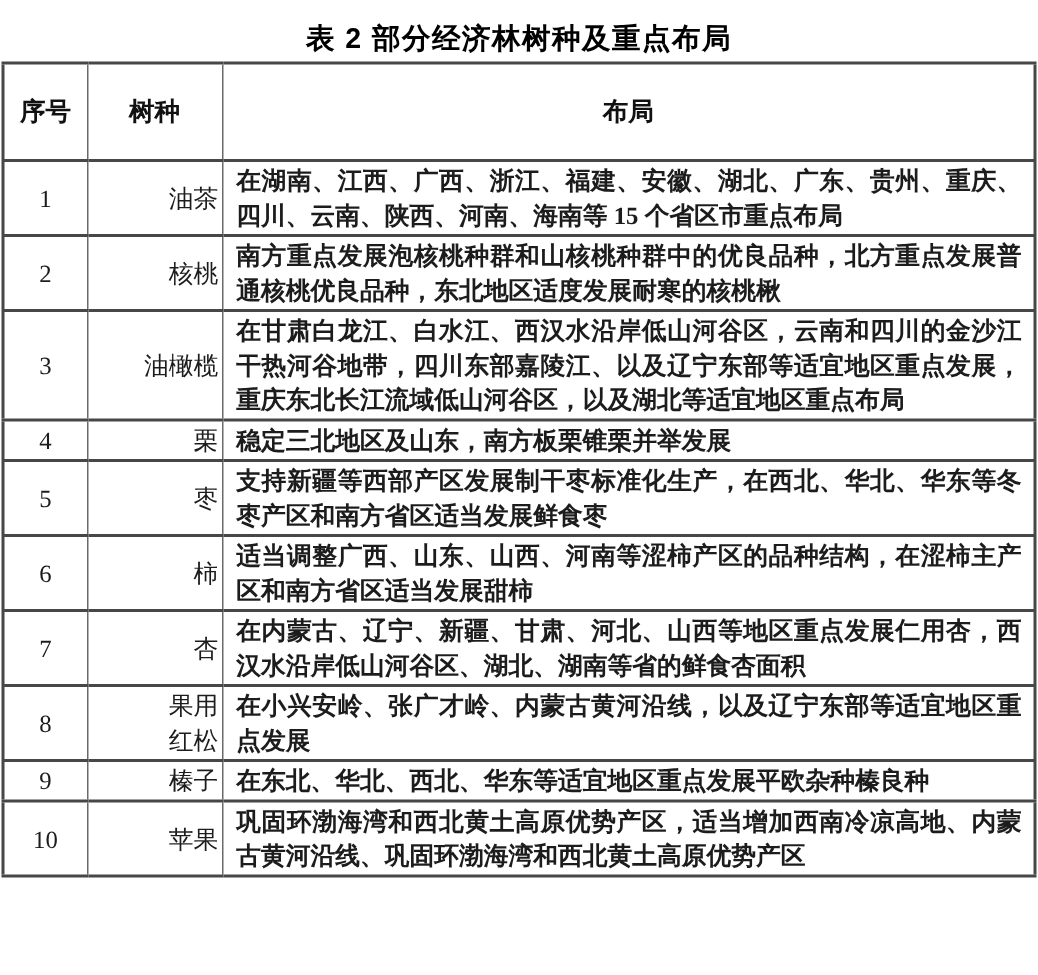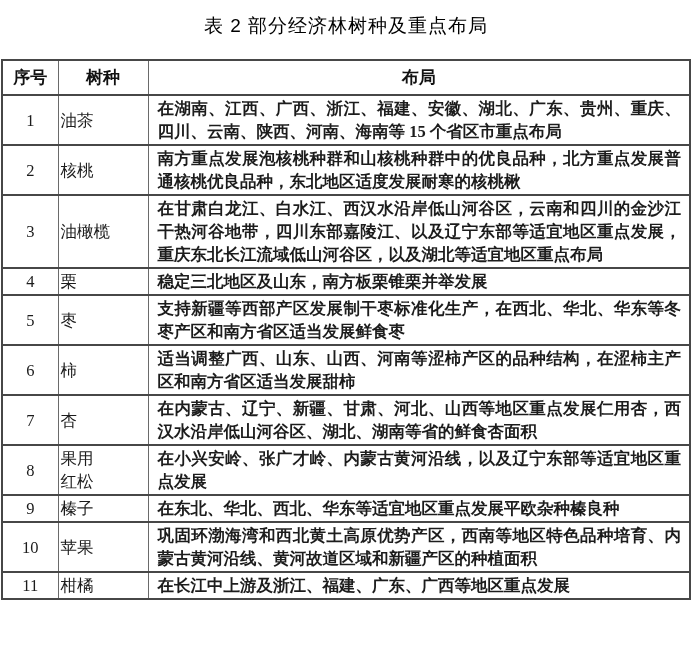--- a/index.html
+++ b/index.html
@@ -8,25 +8,25 @@
     width: 692px;
     height: 650px;
     overflow: hidden;
     font-family: "Liberation Serif", "DejaVu Serif", serif;
     color: #1c1c1c;
   }
   .page { width: 692px; height: 650px; background: #ffffff; }
   .title {
     text-align: center;
     font-family: "Liberation Sans", "DejaVu Sans", sans-serif;
-    font-weight: normal;
+    font-weight: bold;
     font-size: 19px;
     color: #000000;
     letter-spacing: 1px;
-    padding: 13px 0 20px 0;
+    padding: 13px 0 2px 0;
   }
   table.spec-table {
     width: 690px;
     margin: 0 auto;
     border-collapse: collapse;
     table-layout: fixed;
     border: 2px solid #474747;
     background: #ffffff;
   }
   col.c-no { width: 56px; }
@@ -36,30 +36,30 @@
     border-right: 1px solid #6a6a6a;
     border-top: 2px solid #474747;
     border-bottom: 2px solid #474747;
   }
   th {
     font-family: "Liberation Sans", "DejaVu Sans", sans-serif;
     font-size: 17px;
     font-weight: bold;
     text-align: center;
     color: #111111;
-    padding: 5px 2px;
+    padding: 20px 2px;
   }
   td {
     font-size: 16.5px;
     line-height: 23px;
     vertical-align: middle;
     padding: 1px 2px;
   }
   td.cell-no { text-align: center; }
-  td.cell-species { text-align: left; white-space: pre-line; }
+  td.cell-species { text-align: right; white-space: pre-line; }
   td.cell-layout {
     text-align: justify;
     text-justify: inter-character;
     padding: 1px 8px 1px 9px;
     font-weight: bold;
   }
 </style>
 </head>
 <body>
 
@@ -122,22 +122,17 @@
         <td class="cell-layout">在小兴安岭、张广才岭、内蒙古黄河沿线，以及辽宁东部等适宜地区重点发展</td>
       </tr>
       <tr>
         <td class="cell-no">9</td>
         <td class="cell-species">榛子</td>
         <td class="cell-layout">在东北、华北、西北、华东等适宜地区重点发展平欧杂种榛良种</td>
       </tr>
       <tr>
         <td class="cell-no">10</td>
         <td class="cell-species">苹果</td>
-        <td class="cell-layout">巩固环渤海湾和西北黄土高原优势产区，西南等地区特色品种培育、内蒙古黄河沿线、黄河故道区域和新疆产区的种植面积</td>
-      </tr>
-      <tr>
-        <td class="cell-no">11</td>
-        <td class="cell-species">柑橘</td>
-        <td class="cell-layout">在长江中上游及浙江、福建、广东、广西等地区重点发展</td>
+        <td class="cell-layout">巩固环渤海湾和西北黄土高原优势产区，适当增加西南冷凉高地、内蒙古黄河沿线、巩固环渤海湾和西北黄土高原优势产区</td>
       </tr>
     </tbody>
   </table>
 </div>
 
 </body></html>

